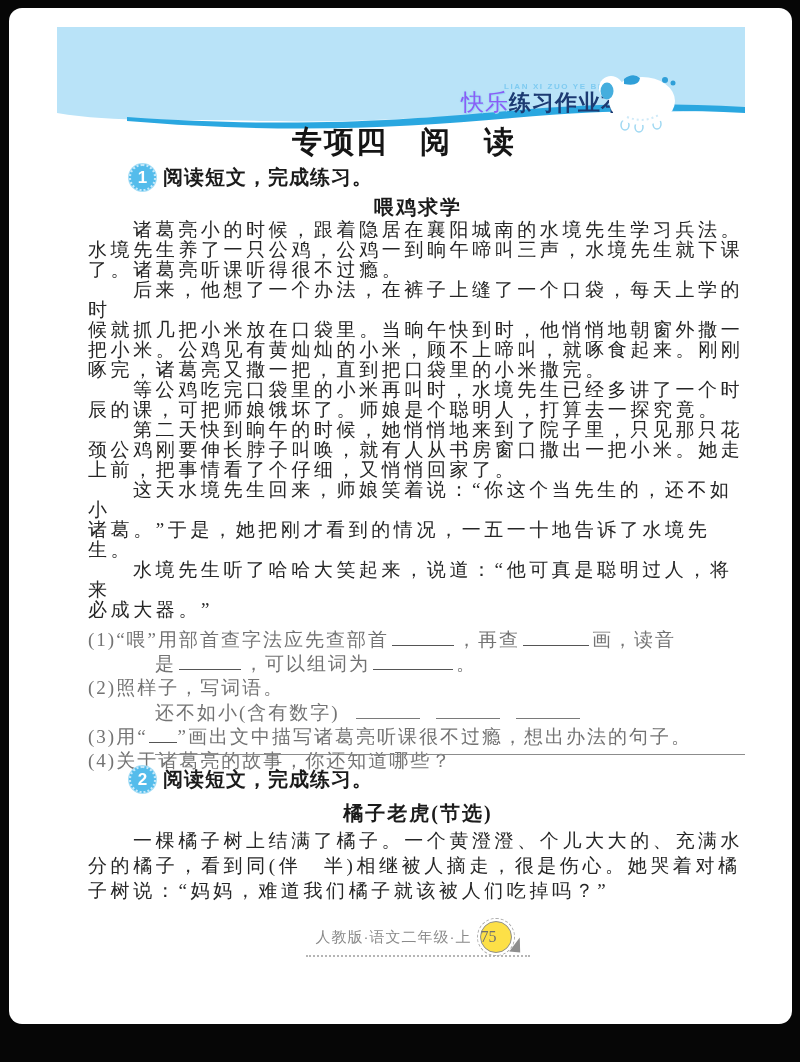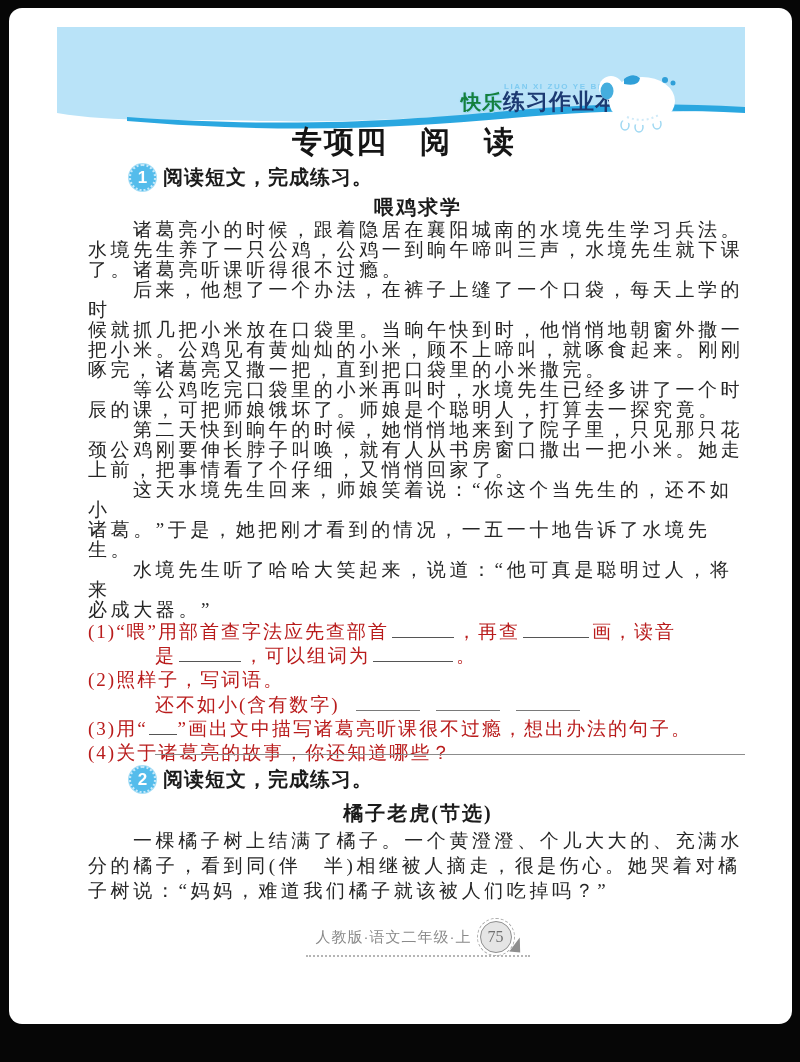--- a/index.html
+++ b/index.html
@@ -9,22 +9,22 @@
 
   .page { position:absolute; left:9px; top:8px; width:783px; height:1016px;
           background:#ffffff; border-radius:13px; overflow:hidden; }
 
   
   .band { position:absolute; left:48px; top:19px; width:688px; height:108px; }
   .band svg.wave { position:absolute; left:0; top:0; }
   .logo-pinyin { position:absolute; left:447px; top:55px; font-family:"Liberation Sans",sans-serif;
                  font-size:8px; letter-spacing:1.6px; color:#7fcbf1; font-weight:bold; }
   .logo-row { position:absolute; left:404px; top:60px; white-space:nowrap; }
-  .logo-kuaile { font-family:"Liberation Sans",sans-serif; font-weight:bold; font-size:20px;
-                 color:#15803d; text-shadow:0 0 2px #8ed3f3, 1px 1px 0 #9ed9f5; letter-spacing:1px; }
+  .logo-kuaile { font-family:"Liberation Sans",sans-serif; font-weight:normal; font-size:23px;
+                 color:#8b5cf6; text-shadow:0 0 2px #8ed3f3, 1px 1px 0 #9ed9f5; letter-spacing:1px; }
   .logo-rest { font-family:"Liberation Sans",sans-serif; font-weight:bold; font-size:22px;
                color:#1c3a72; letter-spacing:1px; }
   .mascot { position:absolute; left:540px; top:44px; }
 
   
   .main-title { position:absolute; left:0; top:114px; width:783px; text-align:center;
                 font-size:30px; font-weight:bold; color:#151515; letter-spacing:2px;padding-left:7px; }
 
   
   .instr-row { position:absolute; left:120px; display:flex; align-items:center; }
@@ -37,39 +37,39 @@
   .passage-title { position:absolute; left:79px; width:660px; text-align:center;
                    font-size:20px; font-weight:bold; color:#1b1b1b; letter-spacing:2px; }
 
   
   .body-col { position:absolute; left:79px; width:662px; color:#262626; }
   .para { white-space:pre-line; font-size:19px; letter-spacing:3.6px;
           line-height:20px; text-indent:45px; }
   .col2 .para { line-height:25px; }
 
   
-  .questions { margin-top:0; font-size:19px; letter-spacing:2px; color:#b91c1c; }
+  .questions { margin-top:8px; font-size:19px; letter-spacing:2px; color:#737373; }
   .qline { line-height:24px; white-space:nowrap; }
   .qindent { padding-left:67px; }
   .blank { display:inline-block; border-bottom:1px solid #555; height:17px;
            vertical-align:baseline; margin:0 3px; }
   .b62{width:62px} .b66{width:66px} .b80{width:80px} .b28{width:28px; margin:0 1px;}
   .ansline { display:inline-block; width:64px; border-bottom:1px solid #7a7a7a;
              height:19px; margin-left:16px; vertical-align:baseline; }
   .free-line { position:absolute; left:146px; width:590px; border-bottom:1.5px solid #8c8c8c; }
 
   
   .footer { position:absolute; left:79px; width:660px; top:912px; }
   .footer-row { display:flex; align-items:center; justify-content:center; height:34px; }
   .edition { font-family:"Liberation Sans",sans-serif; font-size:15px; color:#8a8a8a;
              letter-spacing:1px;text-align:center; }
   .pageno { width:32px; height:32px; border-radius:50%; border:1.5px solid #8f8f8f;
             outline:1px dashed #aaaaaa; outline-offset:2px; margin-left:8px;
-            display:flex; align-items:center; justify-content:center;
-            font-size:16px; color:#6f6f6f; background:#e5e5e5; }
+            display:flex; align-items:center; justify-content:flex-start;
+            font-size:16px; color:#6f6f6f; background:#fde047; }
   .sail { width:0; height:0; border-left:9px solid transparent;
           border-right:2px solid transparent; border-bottom:15px solid #8f8f8f;
           margin-left:-2px; margin-top:14px; transform:rotate(6deg); }
   .footer-dots { width:224px; margin:1px auto 0; border-bottom:2px dotted #b5b5b5; }
 </style>
 </head>
 <body>
 
 <div class="page">
 

